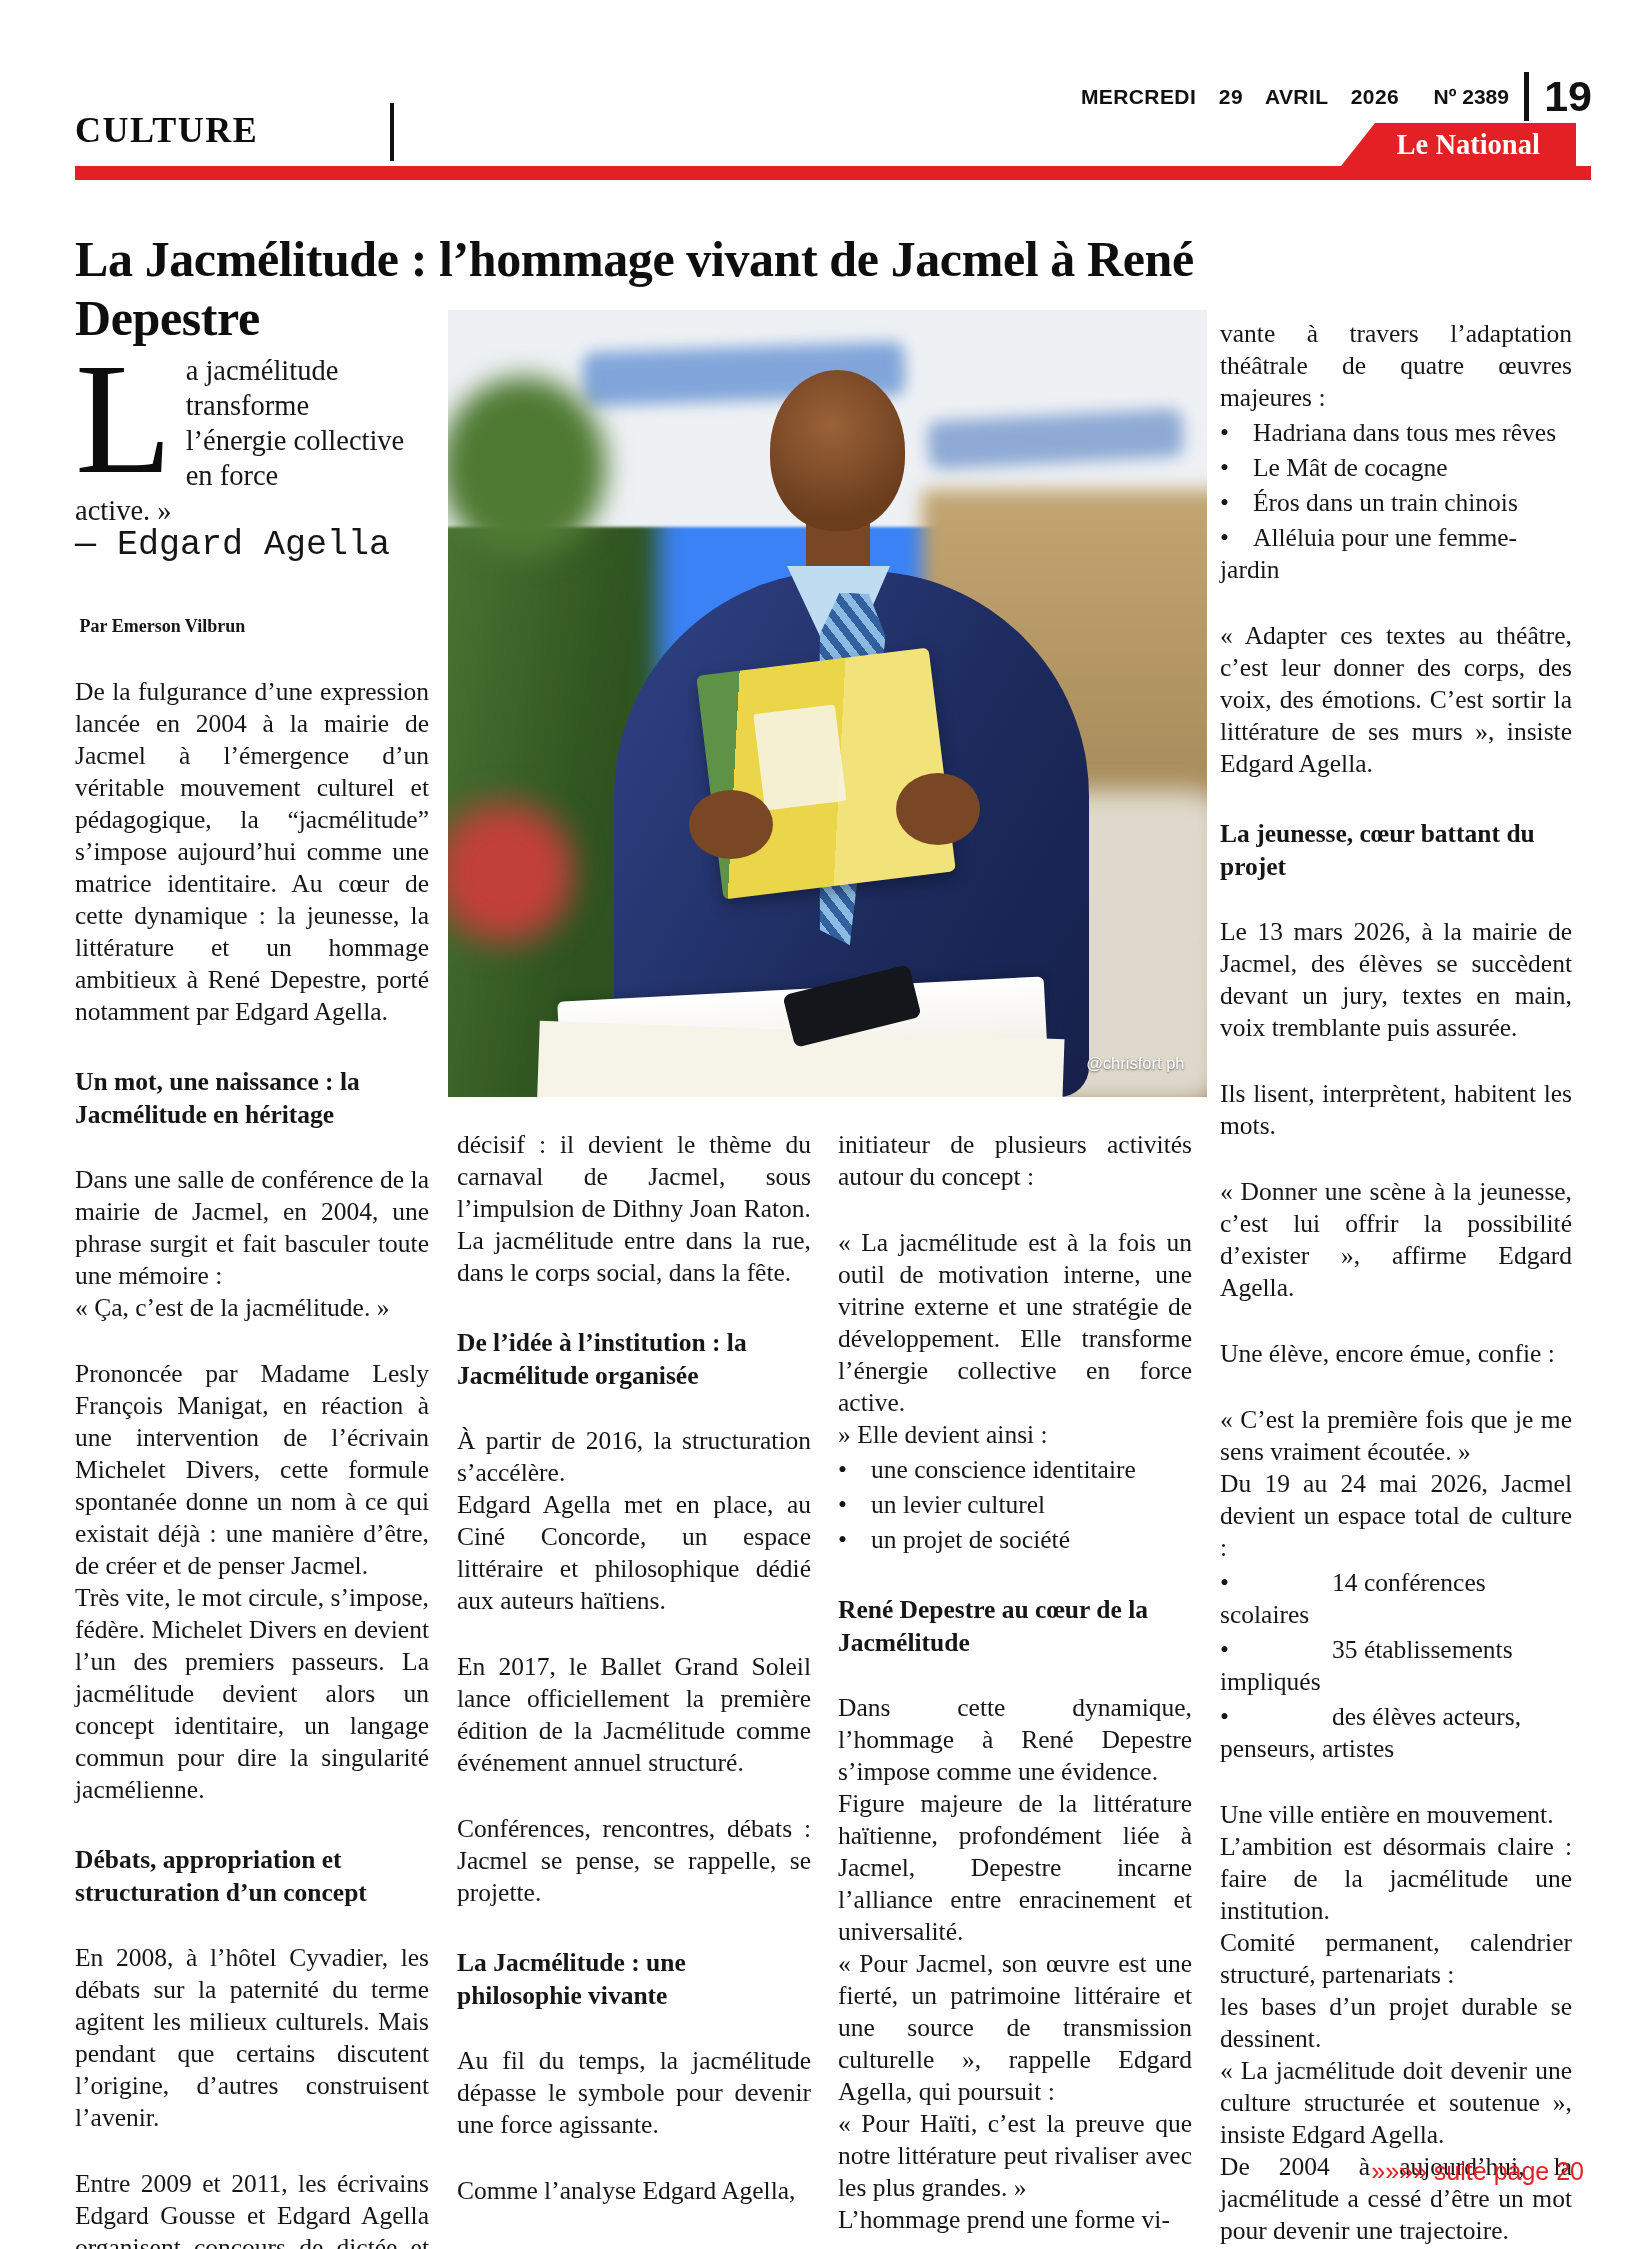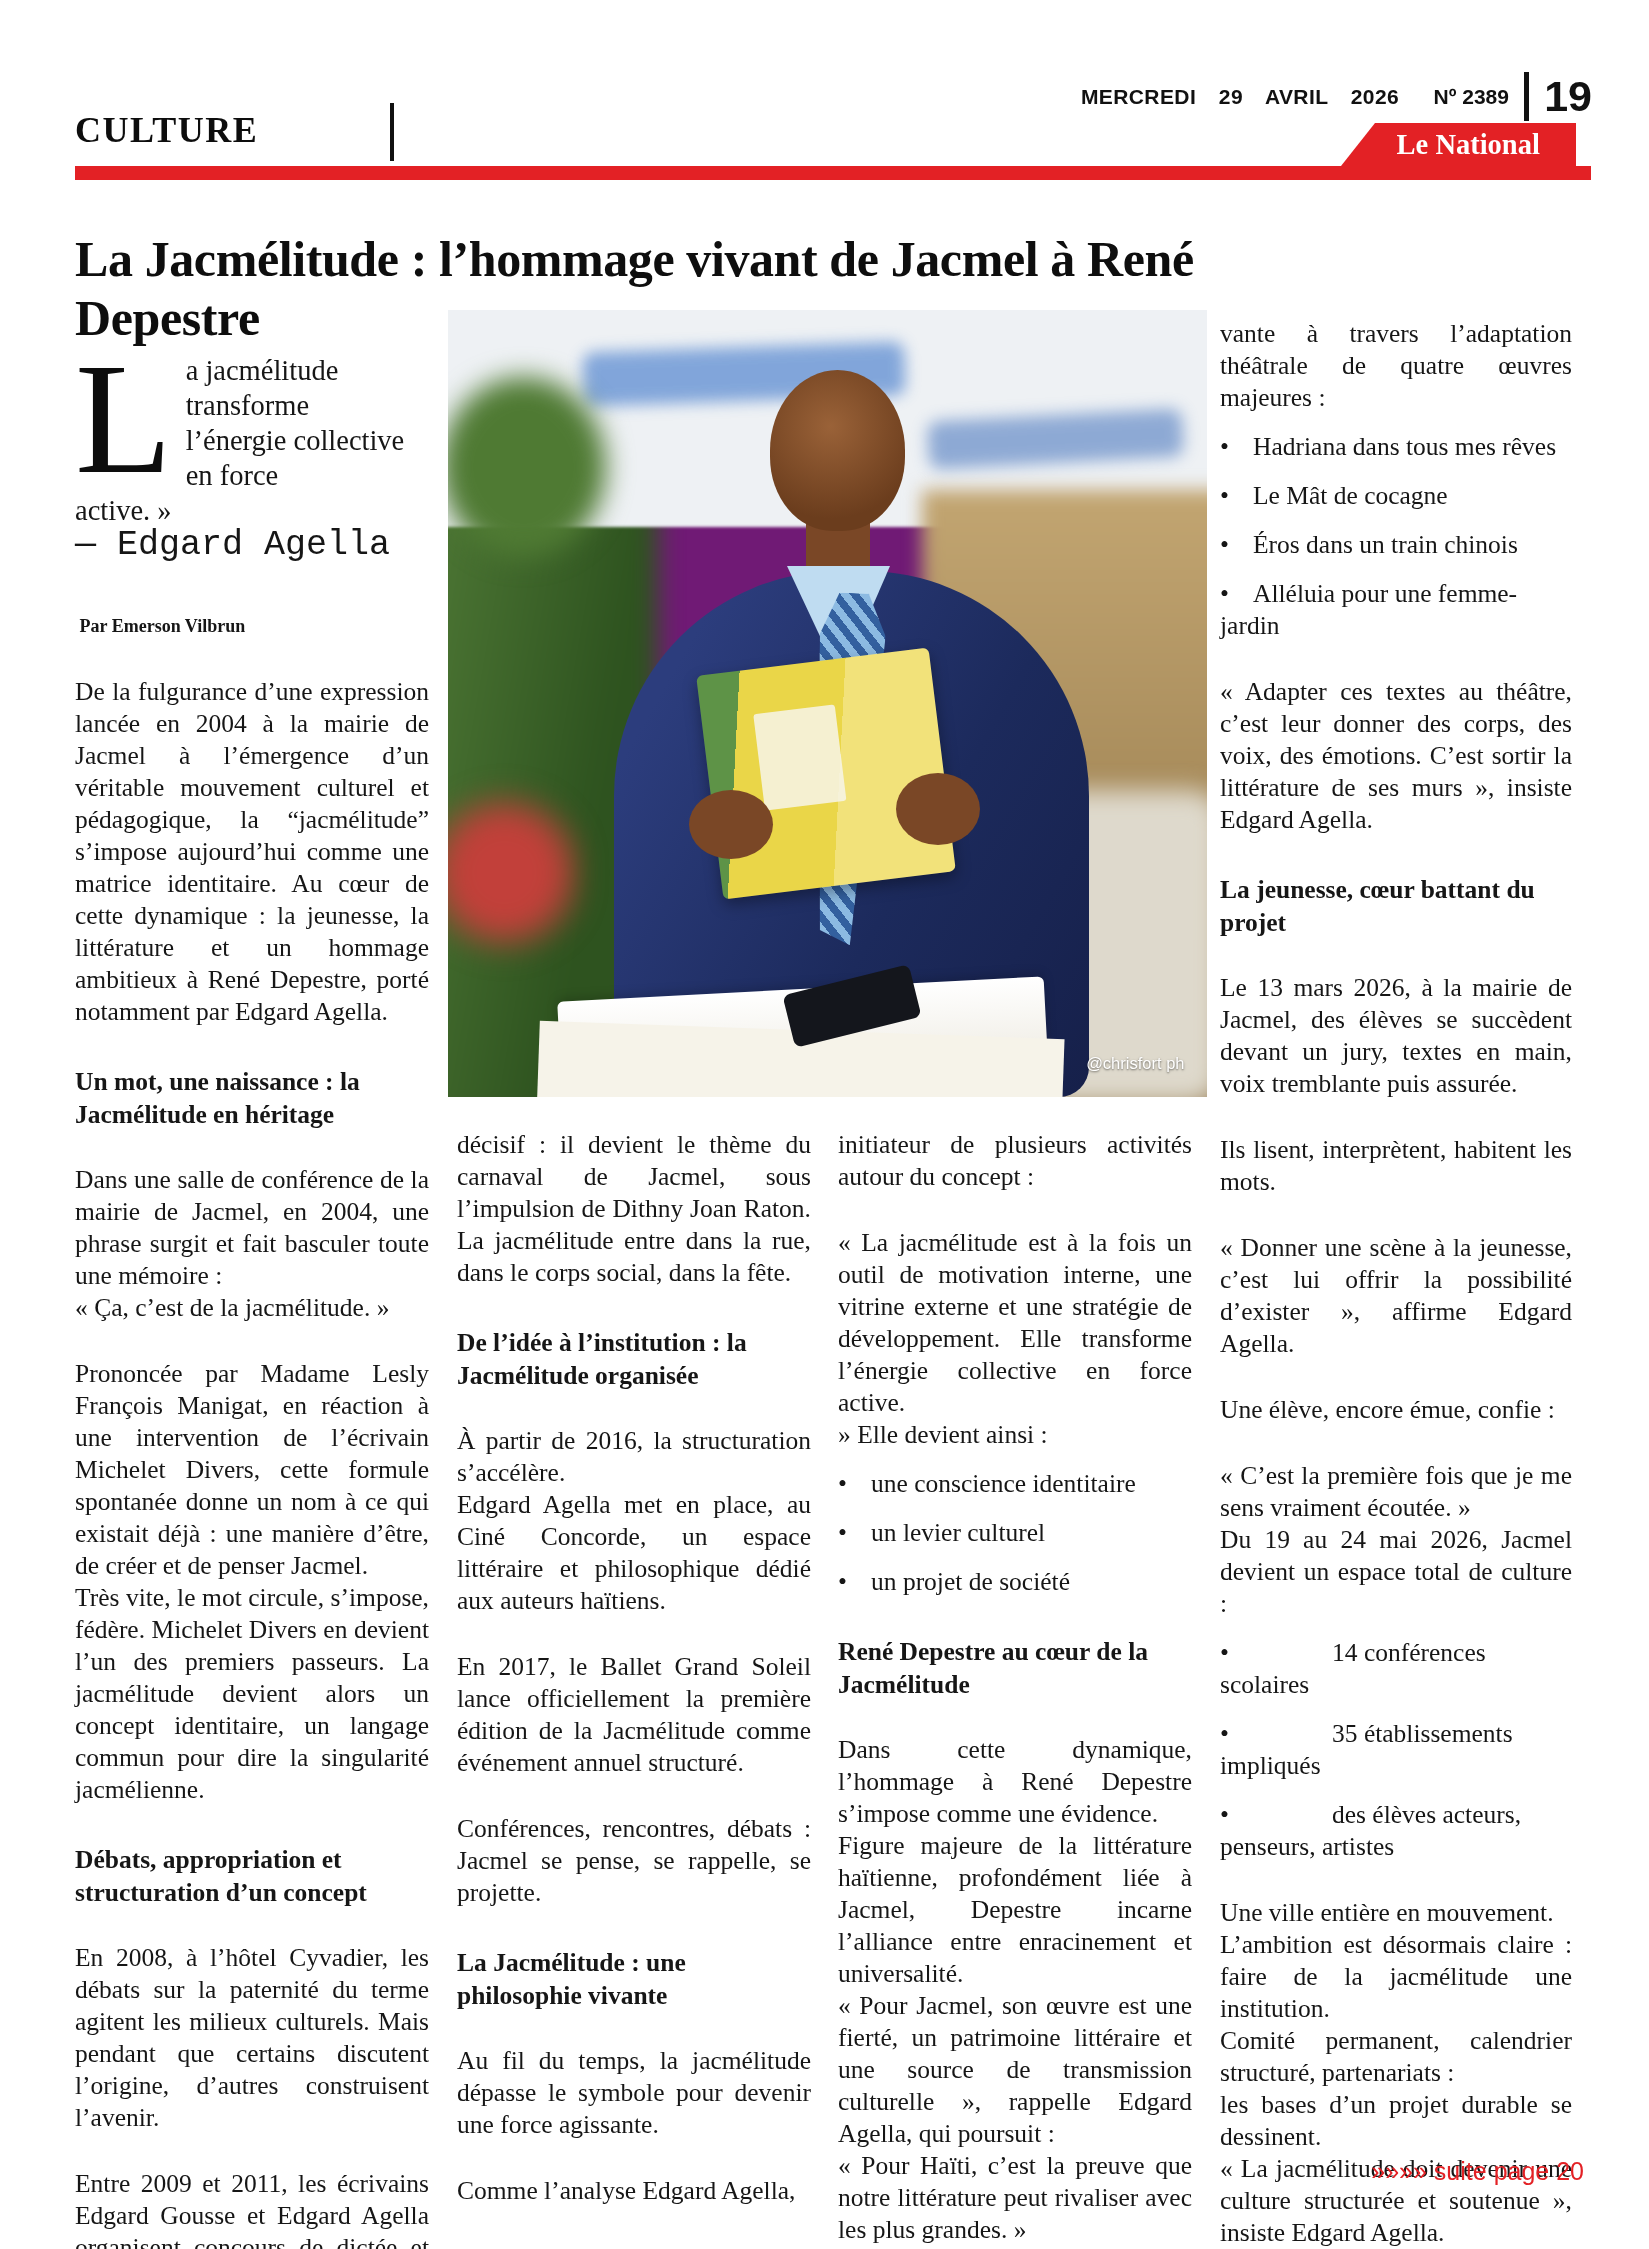--- a/index.html
+++ b/index.html
@@ -30,33 +30,33 @@
 
   
   .col{position:absolute;text-align:justify;font-size:25.5px;line-height:32px;color:#161616;}
   #col1{left:75px; top:318px; width:354px;}
   #col2{left:457px; top:1129px;width:354px;}
   #col3{left:838px;top:1129px;width:354px;}
   #col4{left:1220px;top:318px; width:352px;}
   .p{margin:34px 0 0;}
   .p.ng{margin-top:0;}
   .h{margin:37px 0 33px;font-weight:bold;text-align:left;line-height:33px;}
-  .li{margin-top:17px;text-align:left;}
+  .li{margin-top:3px;text-align:left;}
   .blt{display:inline-block;width:33px;}
   .blt2{display:inline-block;width:112px;}
 
   
   .lead{min-height:150px;white-space:pre-line;font-size:28.5px;line-height:35px;text-align:left;}
   .dropcap{float:left;font-size:159px;line-height:120px;padding:4.5px 13.5px 0 0;color:#0d0d0d;}
   .lead-attrib{font-size:35px;font-family:Liberation Mono, monospace;}
   .byline{clear:both;margin-top:12px;font-weight:bold;font-size:18px;padding-left:4.5px;text-align:left;}
 
   
   #photo{position:absolute;left:448px;top:310px;width:759px;height:787px;overflow:hidden;
-         background:#701a75;}
+         background:#3b82f6;}
   #photo .ly{position:absolute;}
   .ph-left{left:-37px;top:-15px;width:247px;height:825px;
            background:linear-gradient(100deg,#55803a,#2e531f 70%);filter:blur(12px);}
   .ph-right{right:-37px;top:180px;width:322px;height:645px;
             background:linear-gradient(180deg,#c2a571,#8a6f42);filter:blur(9px);}
   .ph-banner{left:-15px;top:-15px;width:795px;height:232px;background:#eef1f4;filter:blur(1.5px);}
   .ph-streak1{left:135px;top:37px;width:322px;height:54px;background:#3a74c9;opacity:.6;
               border-radius:12px;filter:blur(7.5px);transform:rotate(-2deg);}
   .ph-streak2{left:480px;top:105px;width:255px;height:48px;background:#2f63b5;opacity:.5;
               border-radius:12px;filter:blur(8.2px);transform:rotate(-3deg);}

